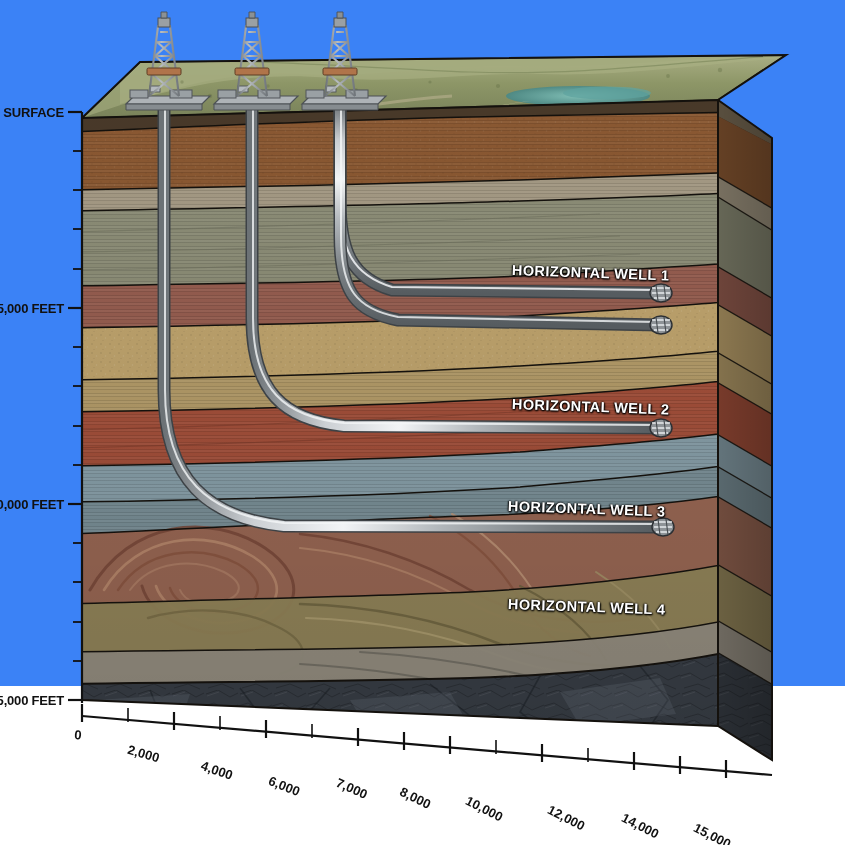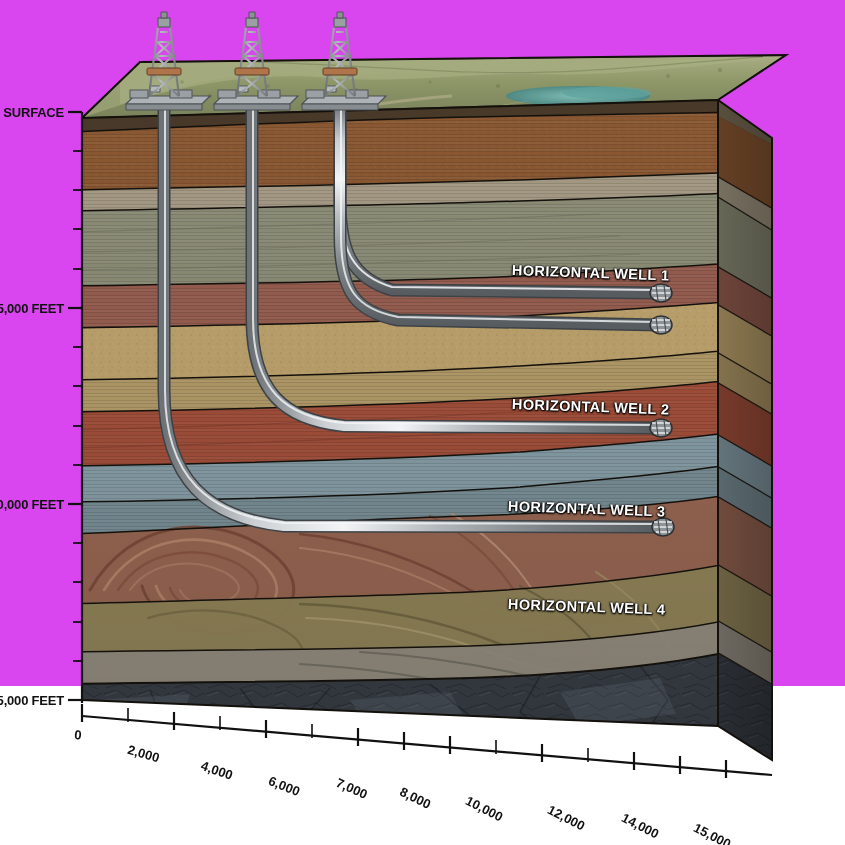--- a/index.html
+++ b/index.html
@@ -1,17 +1,17 @@
 <!DOCTYPE html>
 <html><head>
 <meta charset="utf-8">
 <style>
   html,body{margin:0;padding:0;background:#fff;}
   body{width:845px;height:845px;overflow:hidden;font-family:"Liberation Sans",sans-serif;}
-  #stage{position:relative;width:845px;height:686px;background:#d946ef;}
+  #stage{position:relative;width:845px;height:686px;background:#3b82f6;}
   svg#scene{position:absolute;left:0;top:0;width:845px;height:845px;display:block;}
 
   .axis-label{
     position:absolute;
     font-family:"Liberation Sans",sans-serif;
     font-weight:bold;
     font-size:13px;
     color:#111111;
     white-space:nowrap;
     letter-spacing:-0.2px;

